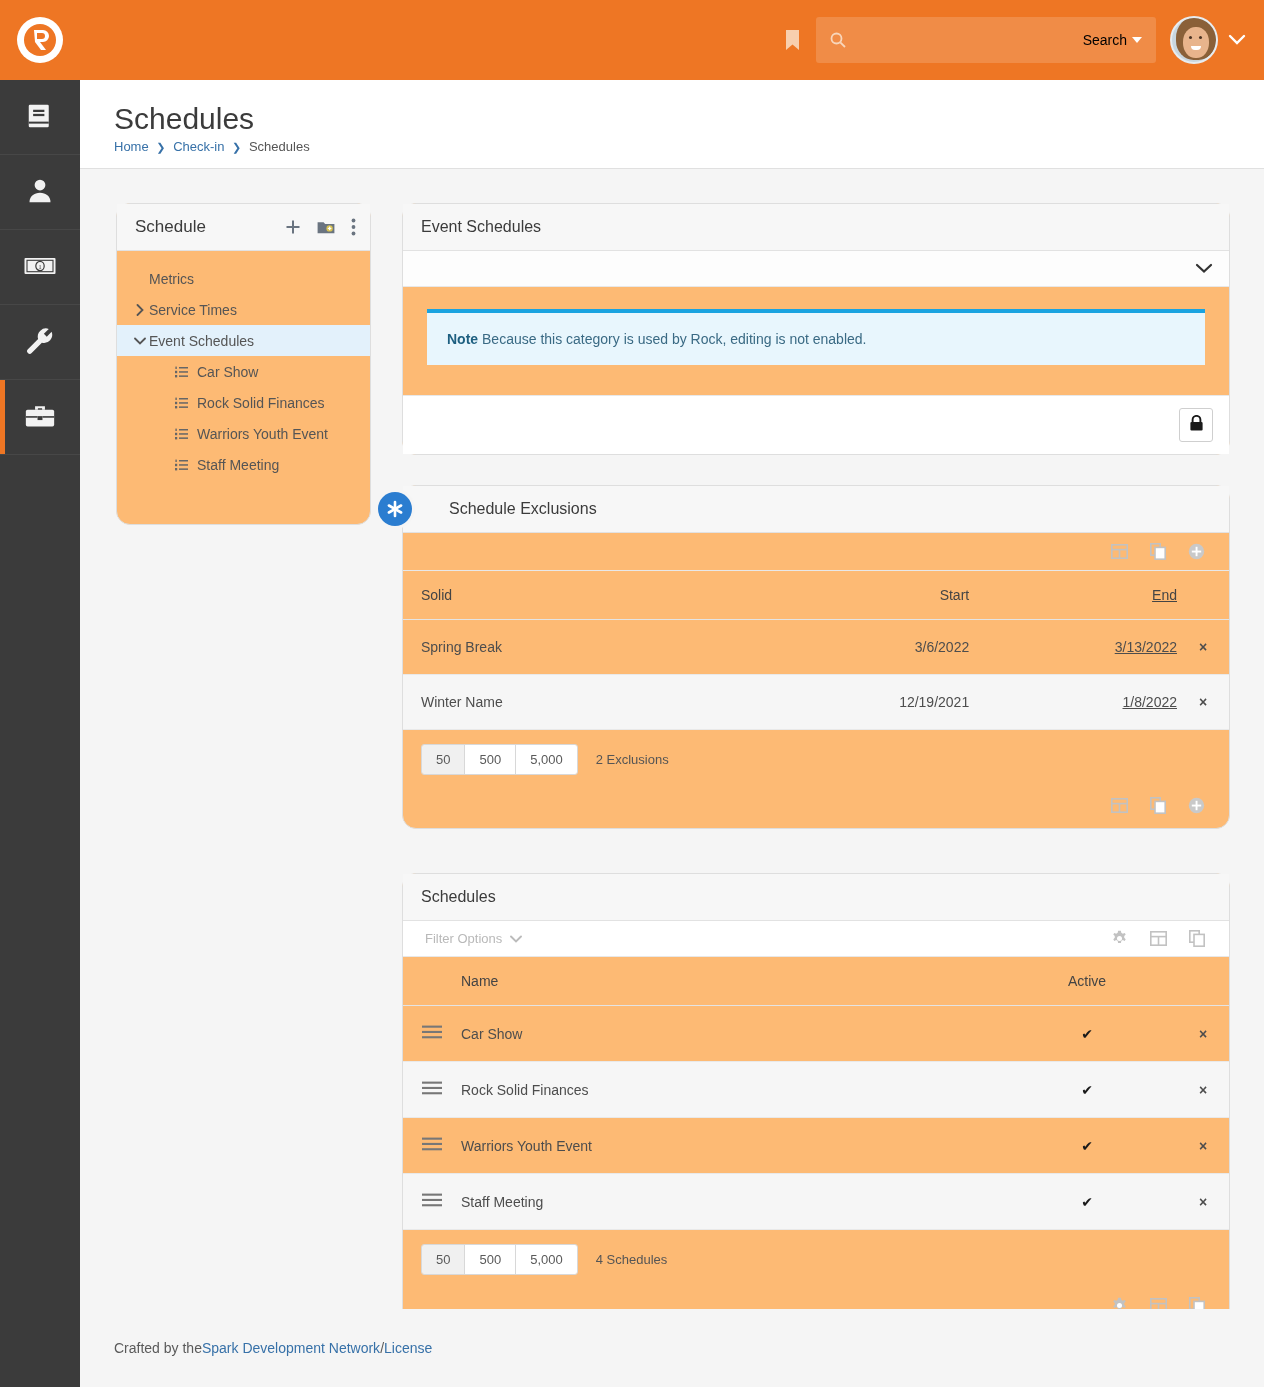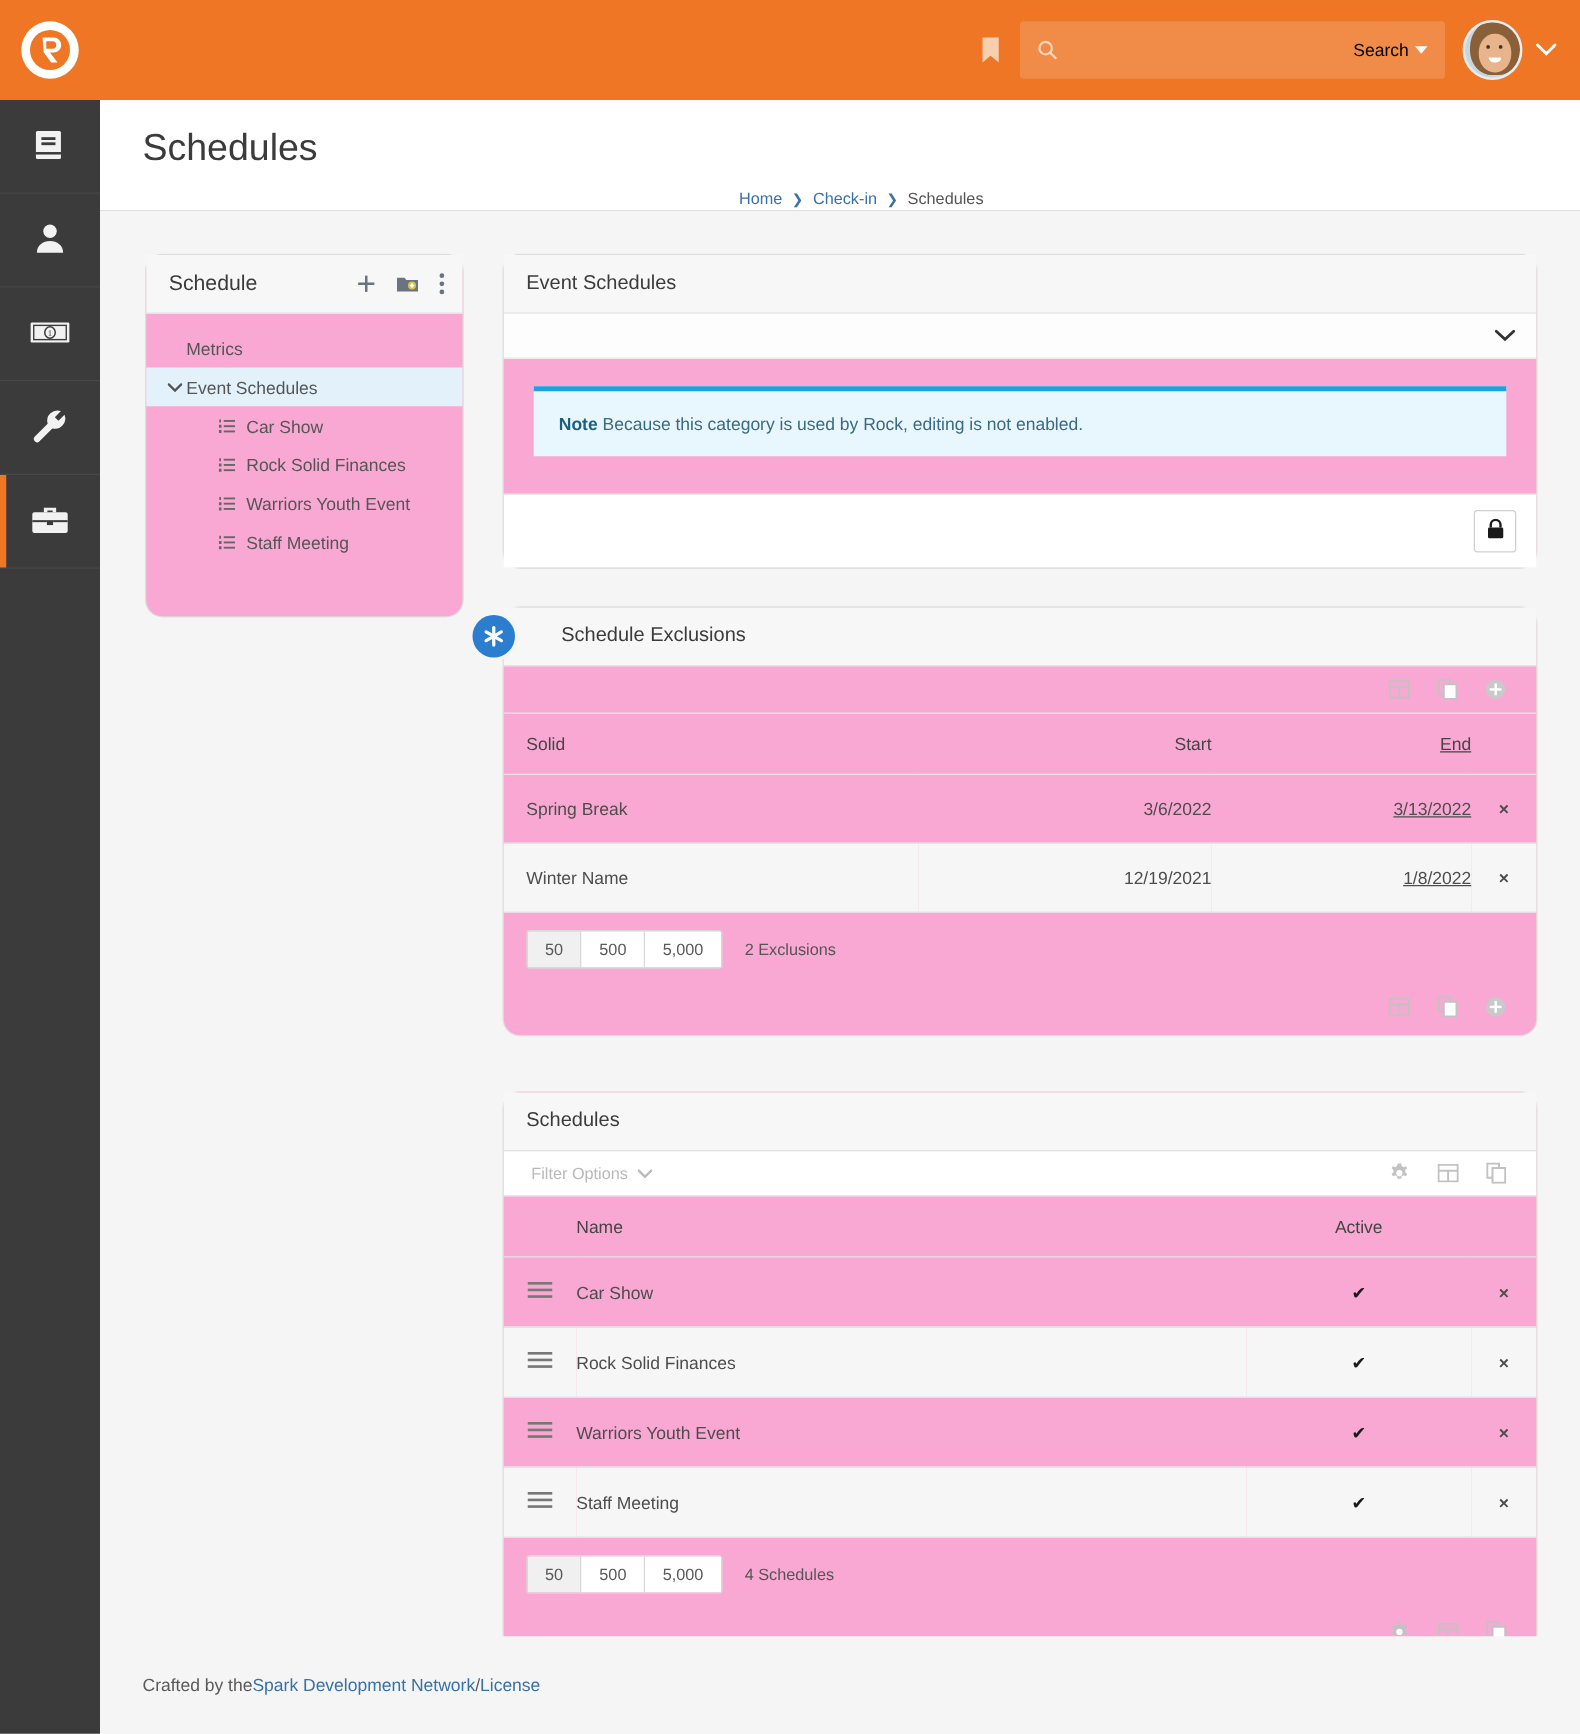--- a/index.html
+++ b/index.html
@@ -78,32 +78,32 @@
 
   
   .page-header {
     position:absolute; left:80px; top:80px; width:1184px; height:89px;
     background:#ffffff; border-bottom:1px solid #e0e0e0;
     padding:22px 0 0 34px;
   }
   .page-title {
     font-size:30px; color:#3b3b3b; font-weight:400; margin:0; line-height:1.1;
   }
-  .breadcrumb { margin-top:16px; font-size:13px; color:#6c6c6c;text-align:center; }
+  .breadcrumb { margin-top:4px; font-size:13px; color:#6c6c6c; }
   .breadcrumb a { color:#3771a8; text-decoration:none; }
   .breadcrumb .sep { color:#3771a8; margin:0 4px; font-size:11px; }
   .breadcrumb .cur { color:#555; }
 
   .content {
     position:absolute; left:80px; top:169px; width:1184px; height:1218px;
     background:#f5f5f5;
   }
 
   
-  .panel { background:#f9a8d4; border:1px solid #dedede; border-radius:14px; }
+  .panel { background:#fdba74; border:1px solid #dedede; border-radius:14px; }
   .panel-head {
     background:#f7f7f7; border-bottom:1px solid #e2e2e2;
     padding:14px 18px; display:flex; align-items:center;
     font-size:16px; color:#3b3b3b;
   }
   .panel-head .ttl { flex:1; }
 
   
   .tree-panel { position:absolute; left:36px; top:34px; width:255px; }
   .tree-panel .panel-head { padding:13px 14px 13px 18px; font-size:17px; }
@@ -349,20 +349,28 @@
         </span>
       </span>
     </div>
     <div class="tree-body">
 
       <div class="tree-row lvl1">
         <span class="tw"></span>
         <span>Metrics</span>
       </div>
 
+      <div class="tree-row lvl1">
+        <span class="tw">
+          <svg width="8" height="12" viewBox="0 0 8 12" aria-hidden="true">
+            <path d="M1.5 1 L6.5 6 L1.5 11" fill="none" stroke="#555" stroke-width="1.8" stroke-linecap="round"></path>
+          </svg>
+        </span>
+        <span>Service Times</span>
+      </div>
 
       <div class="tree-row lvl1 selected">
         <span class="tw">
           <svg width="12" height="8" viewBox="0 0 12 8" aria-hidden="true">
             <path d="M1 1.5 L6 6.5 L11 1.5" fill="none" stroke="#555" stroke-width="1.8" stroke-linecap="round"></path>
           </svg>
         </span>
         <span>Event Schedules</span>
       </div>
 

